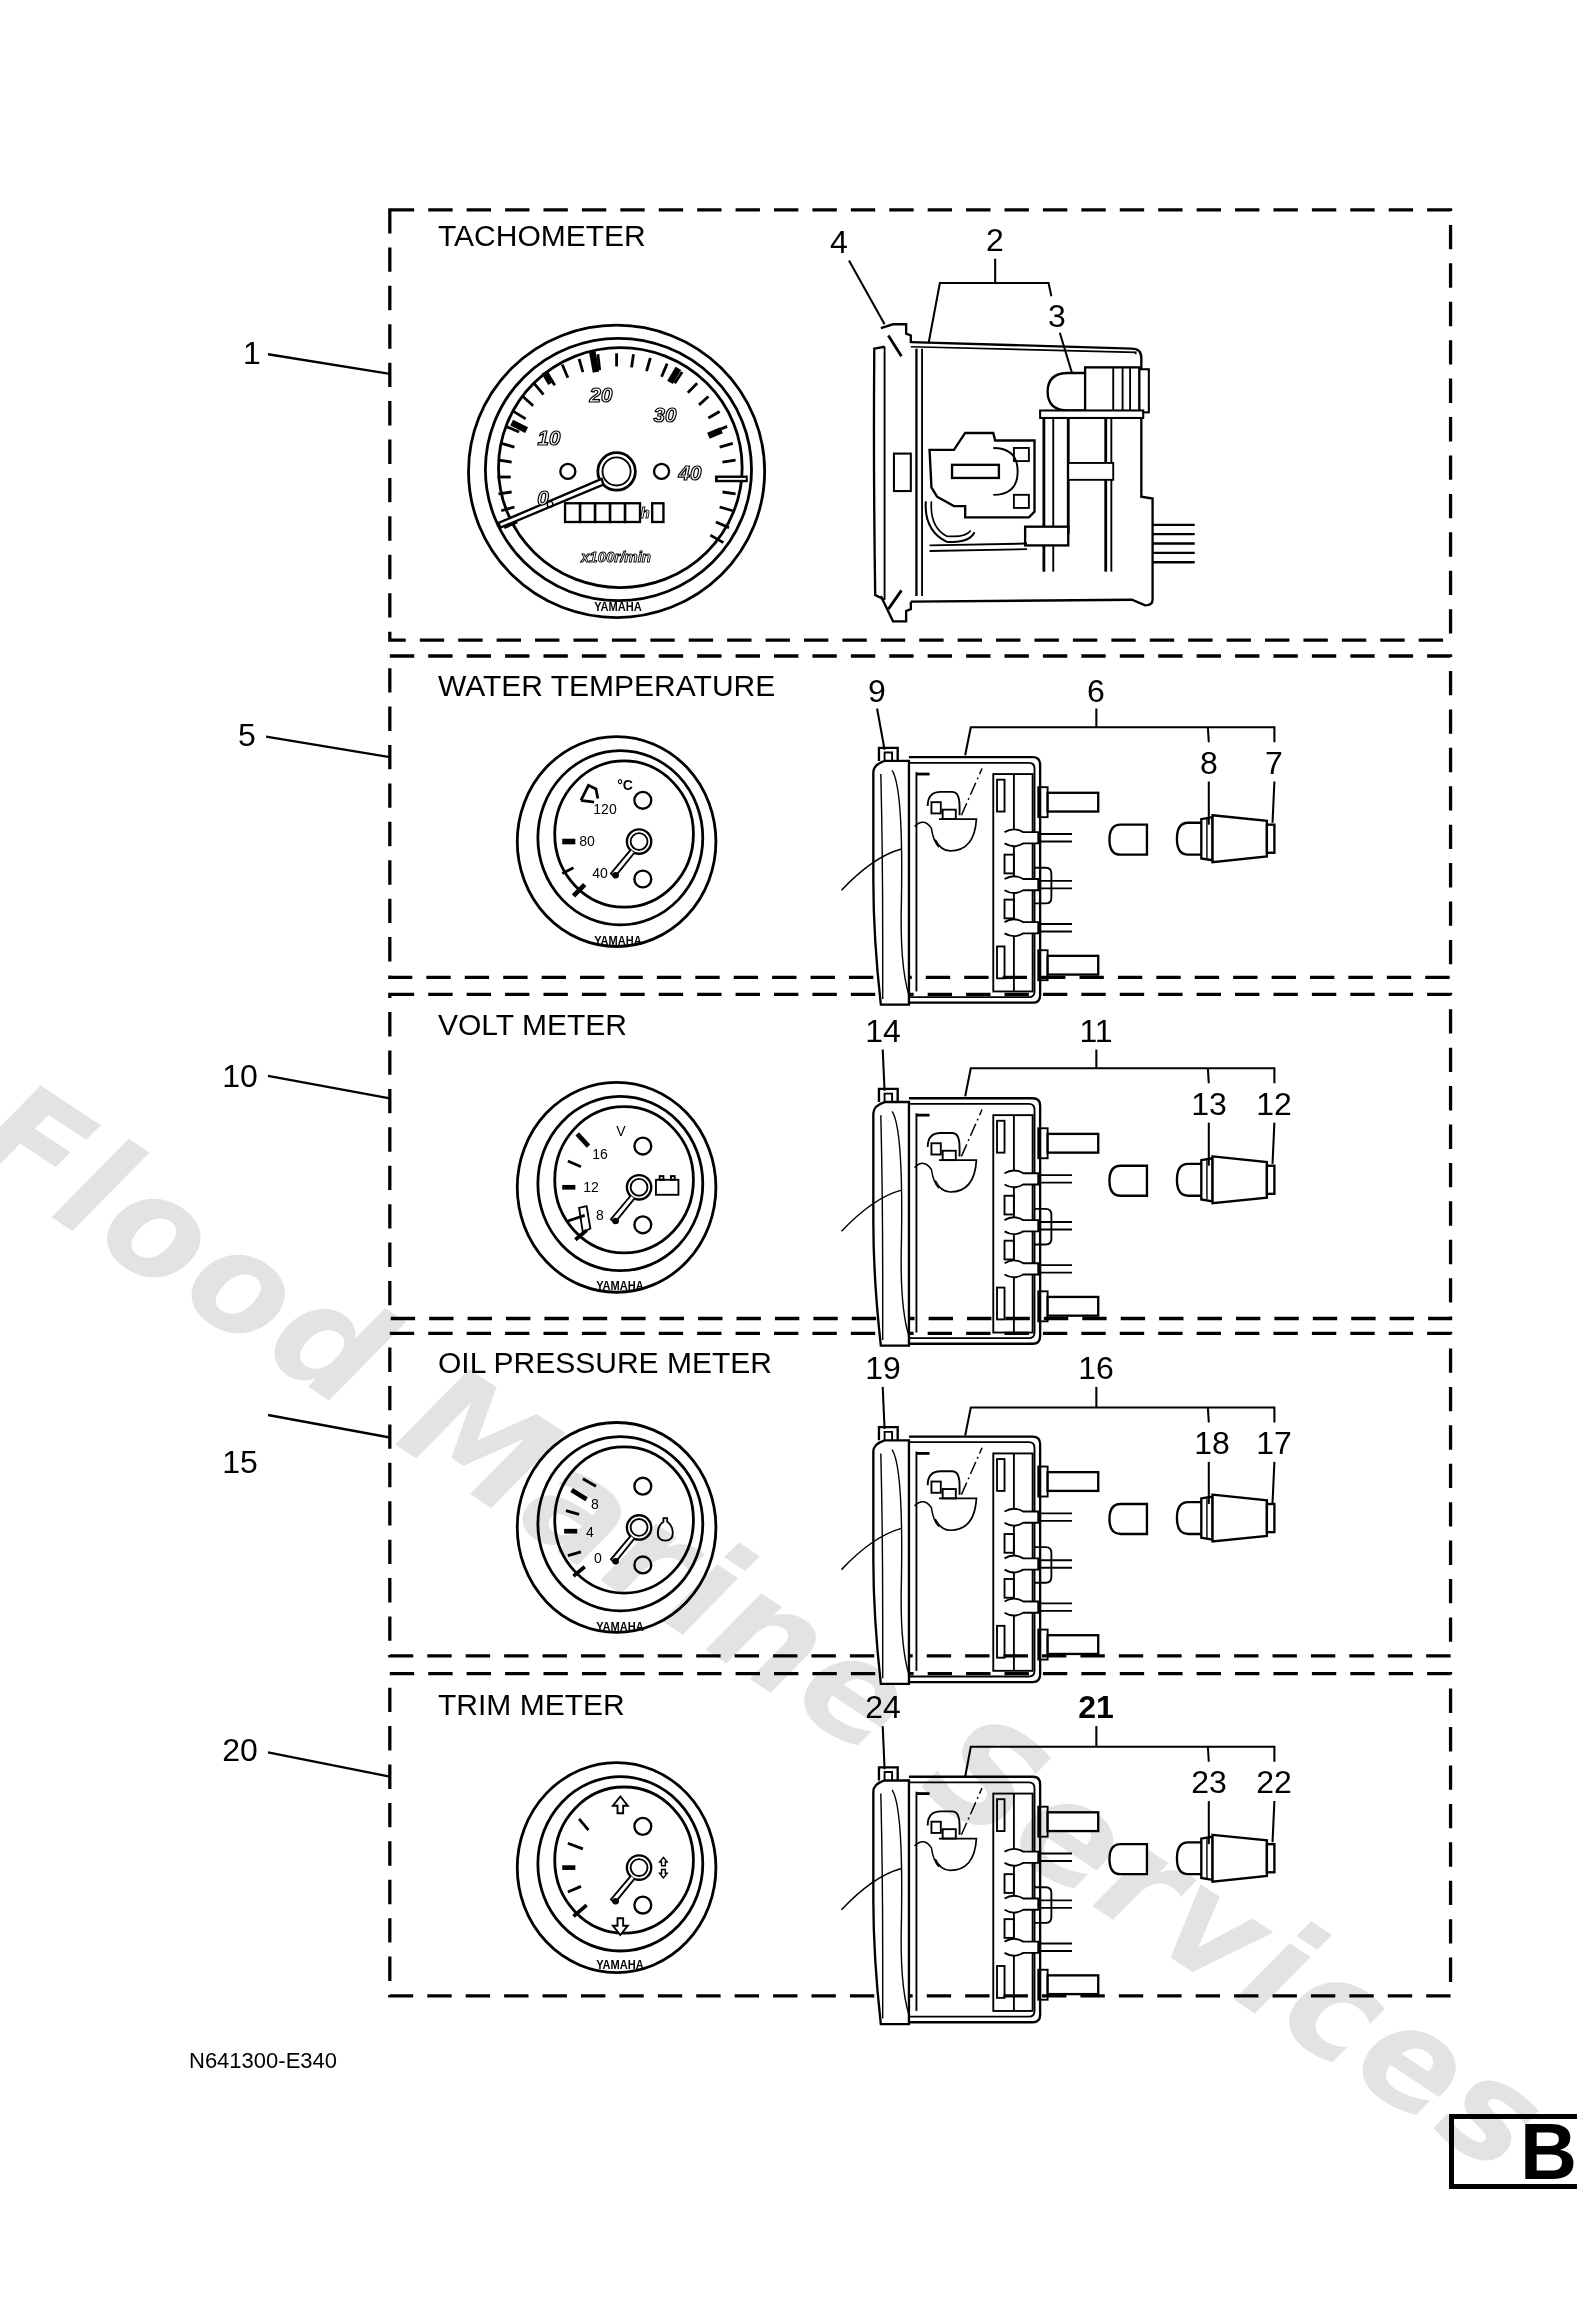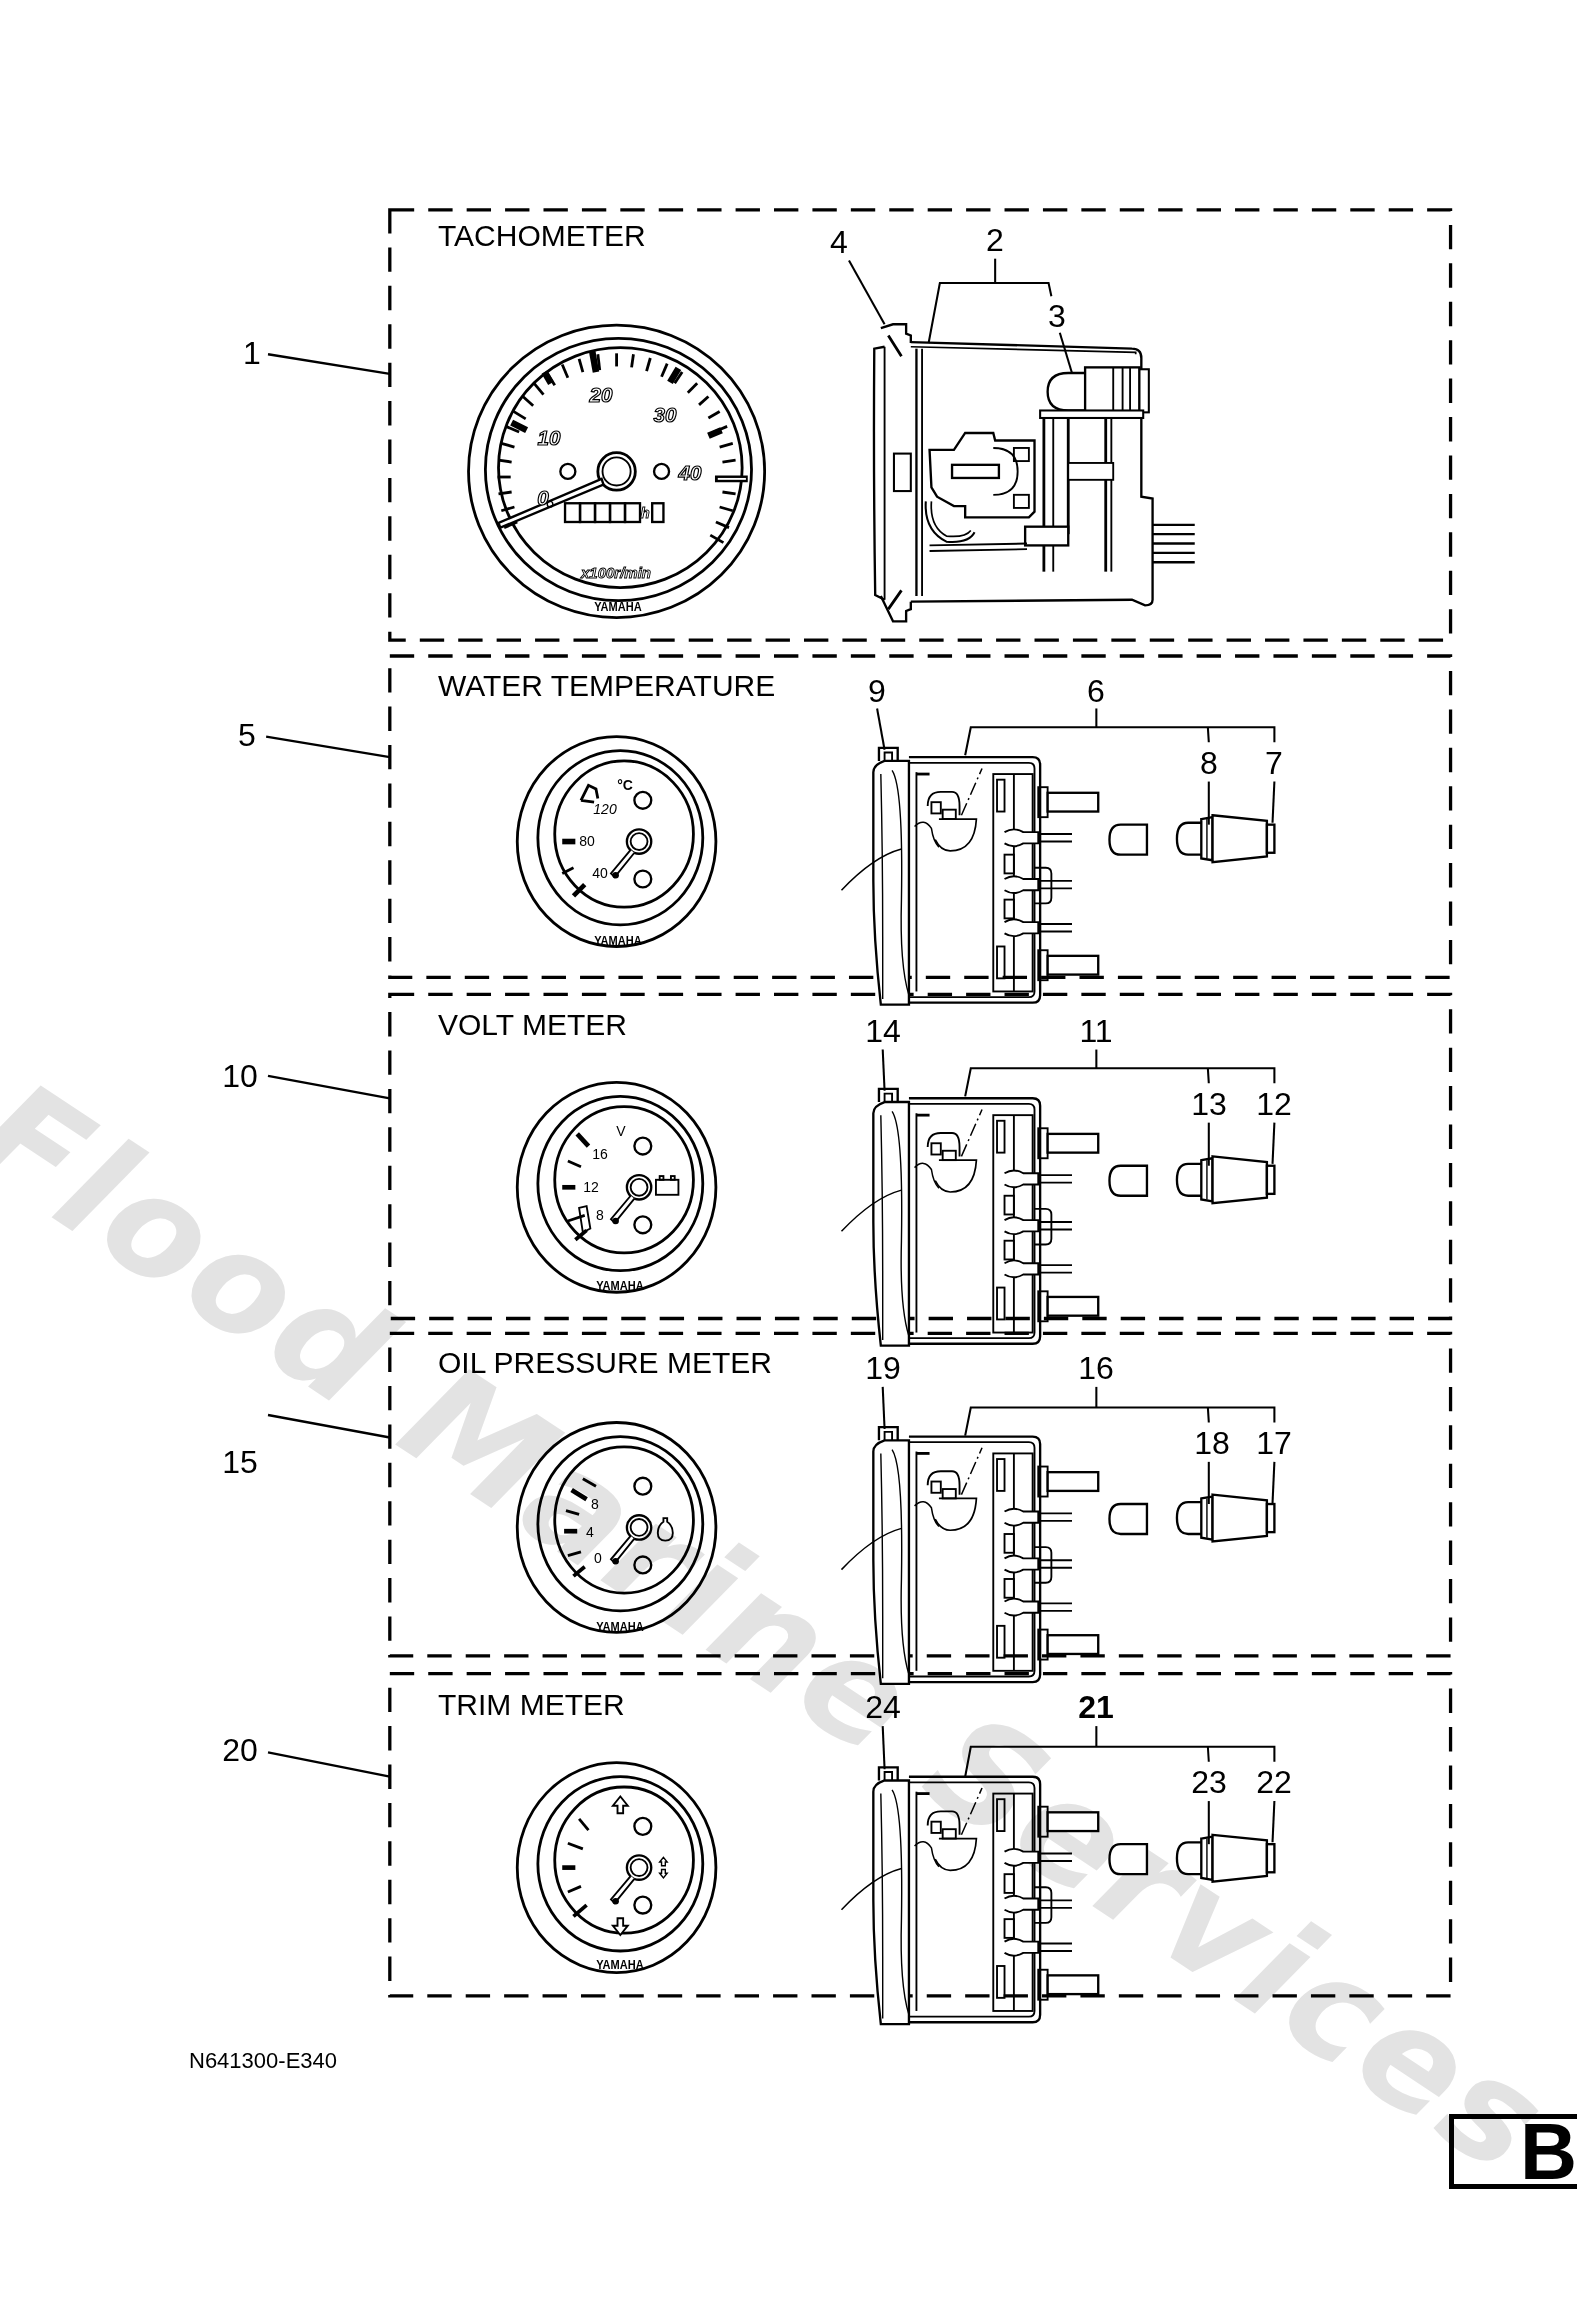--- a/index.html
+++ b/index.html
@@ -366,25 +366,25 @@
   <div class="lbl" style="left:1096px; top:1707px;font-weight:bold;">21</div>
   <div class="lbl" style="left:1209px; top:1782px;">23</div>
   <div class="lbl" style="left:1274px; top:1782px;">22</div>
 
   <div class="gtext tnum" style="left:543px; top:498px;">0</div>
   <div class="gtext tnum" style="left:549px; top:438px;">10</div>
   <div class="gtext tnum" style="left:601px; top:395px;">20</div>
   <div class="gtext tnum" style="left:665px; top:415px;">30</div>
   <div class="gtext tnum" style="left:690px; top:473px;">40</div>
   <div class="gtext unit" style="left:645px; top:512px;">h</div>
-  <div class="gtext unit" style="left:616px; top:572px;">x100r/min</div>
+  <div class="gtext unit" style="left:616px; top:556px;">x100r/min</div>
   <div class="gtext yam" style="left:618px; top:606px;">YAMAHA</div>
 
   <div class="gtext tsmall" style="left:625px; top:785px; font-weight:bold;">°C</div>
-  <div class="gtext tsmall" style="left:605px; top:809px;font-style:italic;">120</div>
+  <div class="gtext tsmall" style="left:605px; top:809px;">120</div>
   <div class="gtext tsmall" style="left:587px; top:841px;">80</div>
   <div class="gtext tsmall" style="left:600px; top:873px;">40</div>
   <div class="gtext yam" style="left:618px; top:940px;">YAMAHA</div>
 
   <div class="gtext tsmall" style="left:621px; top:1131px;">V</div>
   <div class="gtext tsmall" style="left:600px; top:1154px;">16</div>
   <div class="gtext tsmall" style="left:591px; top:1187px;">12</div>
   <div class="gtext tsmall" style="left:600px; top:1215px;">8</div>
   <div class="gtext yam" style="left:620px; top:1285px;">YAMAHA</div>
 

